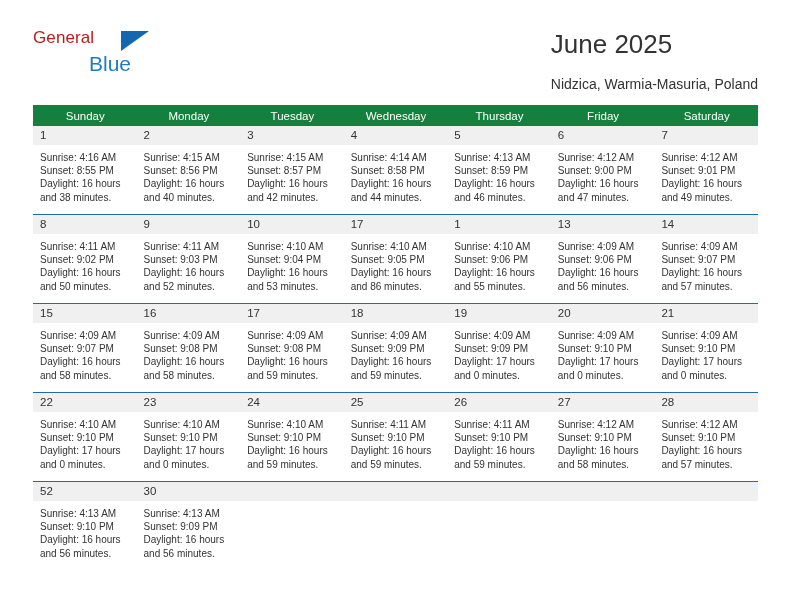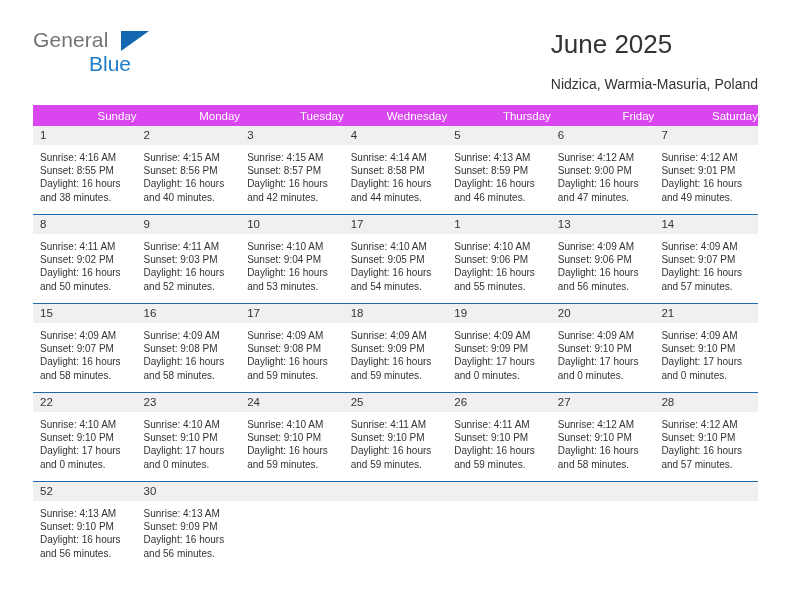--- a/index.html
+++ b/index.html
@@ -34,23 +34,23 @@
     position: absolute;
     left: 0;
     top: 0;
     width: 130px;
     height: 56px;
   }
   .logo-general {
     position: absolute;
     left: 0;
     top: 0;
-    font-size: 21px;
+    font-size: 17px;
     letter-spacing: 0.1px;
-    color: #737373;
+    color: #b91c1c;
     font-family: "Liberation Sans", sans-serif;
   }
   .logo-triangle {
     position: absolute;
     left: 88px;
     top: 3px;
     width: 0;
     height: 0;
     border-left: 28px solid #1267b0;
     border-bottom: 20px solid transparent;
@@ -89,25 +89,25 @@
     position: absolute;
     left: 33px;
     top: 105px;
     width: 725px;
     border-collapse: collapse;
     table-layout: fixed;
   }
   .calendar col { width: 103.57px; }
 
   .dow-row th {
-    background: #d946ef;
+    background: #15803d;
     color: #ffffff;
     font-size: 11.5px;
     font-weight: normal;
-    text-align: right;
+    text-align: center;
     padding: 4px 0 4px 1px;
     height: 13px;
     border: none;
     white-space: nowrap;
   }
 
   .week-row td {
     vertical-align: top;
     padding: 0;
     border-top: 1.6px solid #1f6bb0;
@@ -273,21 +273,21 @@
             <div>Daylight: 16 hours</div>
             <div>and 53 minutes.</div>
           </div>
         </td>
         <td>
           <span class="daynum">17</span>
           <div class="daycontent">
             <div>Sunrise: 4:10 AM</div>
             <div>Sunset: 9:05 PM</div>
             <div>Daylight: 16 hours</div>
-            <div>and 54 minutes.</div>
+            <div>and 86 minutes.</div>
           </div>
         </td>
         <td>
           <span class="daynum">1</span>
           <div class="daycontent">
             <div>Sunrise: 4:10 AM</div>
             <div>Sunset: 9:06 PM</div>
             <div>Daylight: 16 hours</div>
             <div>and 55 minutes.</div>
           </div>

